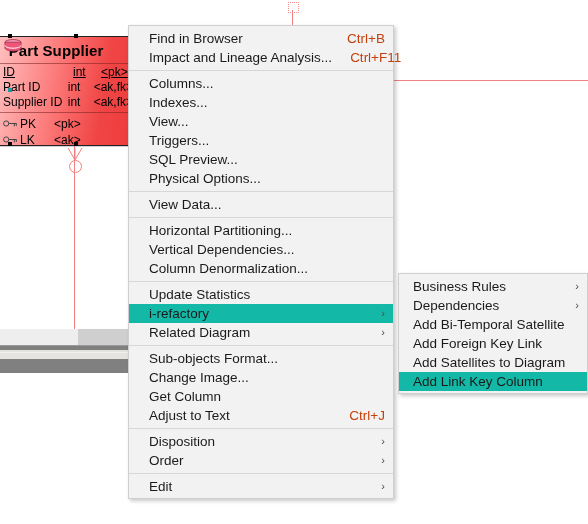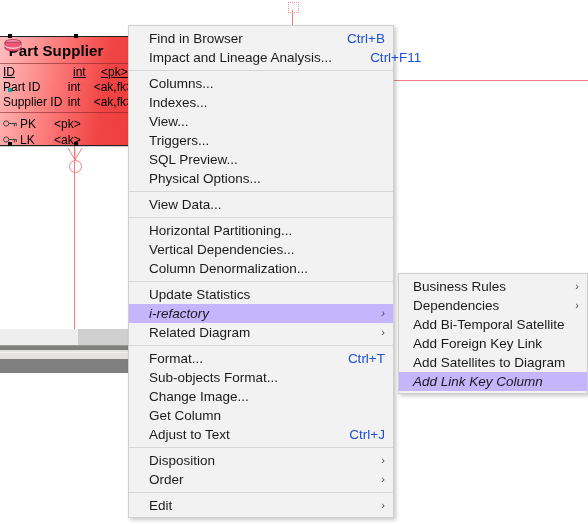--- a/index.html
+++ b/index.html
@@ -80,29 +80,29 @@
     position:absolute;background:#f2f2f2;border:1px solid #cfcfcf;
     box-shadow:2px 2px 4px rgba(0,0,0,.22);
     font-size:13.5px;color:#1a1a1a;
     padding:2px 0;
   }
   #main-menu{left:128px;top:25px;width:264px;padding:3px 0 2px 0;}
   #sub-menu{left:398px;top:273px;width:188px;padding:3px 0 2px 0;}
 
   .mi{
     position:relative;display:flex;align-items:center;
-    height:19px;line-height:19px;padding:0 8px 0 20px;white-space:nowrap;cursor:default;gap:20px;
+    height:19px;line-height:19px;padding:0 8px 0 20px;white-space:nowrap;cursor:default;
   }
   #sub-menu .mi{padding-left:14px;}
   .mi .lbl{flex:1 1 auto;}
-  .mi .accel{flex:0 0 auto;padding-left:18px;color:#1d4ed8;}
+  .mi .accel{flex:0 0 auto;padding-left:18px;color:#c2410c;}
   .mi .arrow{
     flex:0 0 auto;width:10px;text-align:right;color:#4a4a4a;font-size:11px;line-height:19px;
   }
-  .mi.sel{background:#c4b5fd;font-style:italic;}
+  .mi.sel{background:#14b8a6;}
   .sep{height:1px;background:#d7d7d7;margin:3px 0 3px 0;}
 </style>
 </head>
 <body>
 
 <div id="canvas">
 
   <div class="rel-line rel-v" style="left:292px;top:10px;height:30px;"></div>
   <div class="rel-square" style="left:288px;top:2px;"></div>
 
@@ -234,24 +234,20 @@
     <div class="mi sel">
       <span class="lbl">i-refactory</span>
       <span class="arrow">›</span>
     </div>
     <div class="mi">
       <span class="lbl">Related Diagram</span>
       <span class="arrow">›</span>
     </div>
     <div class="sep"></div>
     <div class="mi">
-      <span class="lbl">Format...</span>
-      <span class="accel">Ctrl+T</span>
-    </div>
-    <div class="mi">
       <span class="lbl">Sub-objects Format...</span>
     </div>
     <div class="mi">
       <span class="lbl">Change Image...</span>
     </div>
     <div class="mi">
       <span class="lbl">Get Column</span>
     </div>
     <div class="mi">
       <span class="lbl">Adjust to Text</span>

